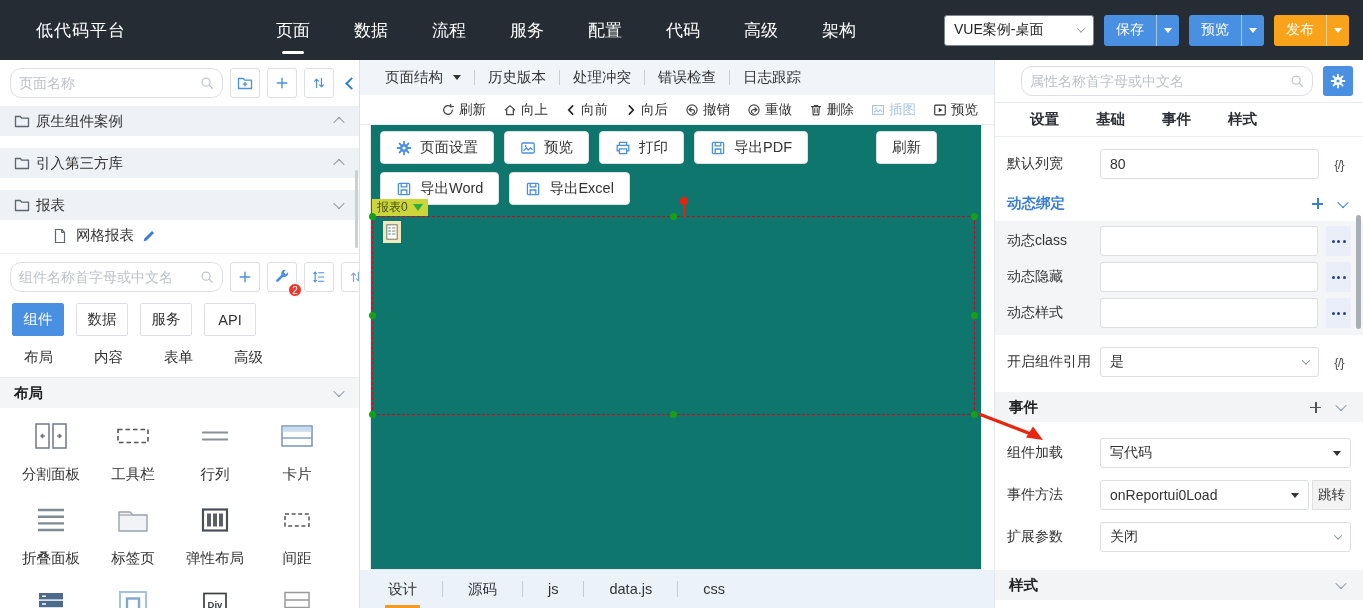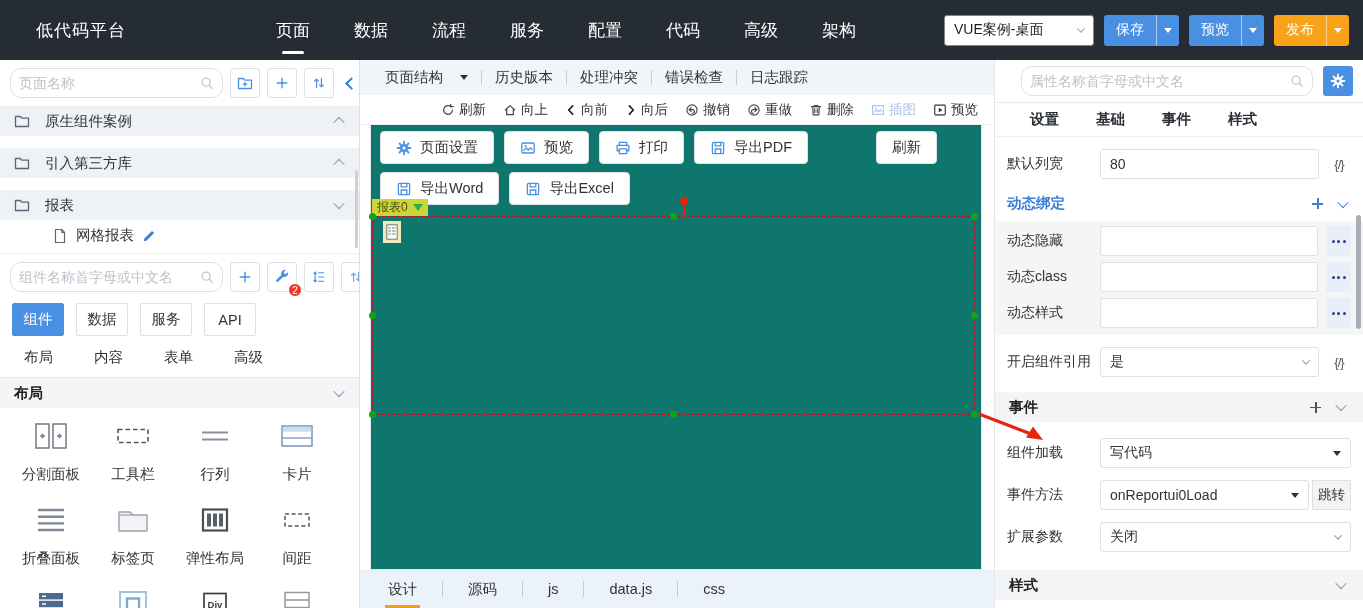--- a/index.html
+++ b/index.html
@@ -35,42 +35,42 @@
   .left-panel { position:absolute; top:60px; left:0; width:360px; height:548px; background:#fff; border-right:1px solid #dde1e6; overflow:hidden; }
   .lp-row { display:flex; align-items:center; gap:7px; padding:8px 8px 8px 10px; }
   .search-box { flex:1; height:30px; border:1px solid #dcdfe3; border-radius:11px; display:flex; align-items:center; padding:0 8px; background:#fff; }
   .search-box input { flex:1; border:none; outline:none; font-size:14px; color:#333; font-family:inherit; min-width:0; }
   .search-box input::placeholder { color:#bdc3ca; }
   .search-box .sicon { color:#c2c7cd; }
   .icon-btn { width:30px; height:30px; border:1px solid #dcdfe3; border-radius:3px; display:flex; align-items:center; justify-content:center; color:#4a90e2; background:#fff; cursor:pointer; position:relative; flex:0 0 auto; }
   .flat-btn { border:none; background:transparent; width:20px; }
   .badge { position:absolute; right:-6px; bottom:-6px; width:14px; height:14px; background:#e8392f; color:#fff; border-radius:50%; font-size:10px; line-height:14px; text-align:center; border:1px solid #fff; }
 
-  .tree-row { height:30px; background:#eef1f5; display:flex; align-items:center; gap:15px; padding:0 16px 0 14px; margin-bottom:12px; font-size:14.5px; color:#333; cursor:pointer; }
+  .tree-row { height:30px; background:#eef1f5; display:flex; align-items:center; gap:6px; padding:0 16px 0 14px; margin-bottom:12px; font-size:14.5px; color:#333; cursor:pointer; }
   .tree-row .ficon { color:#5c6670; }
   .tree-row .tchev { margin-left:auto; color:#8a939e; }
   .tree-sub { height:27px; display:flex; align-items:center; gap:8px; padding-left:52px; font-size:14.5px; color:#333; margin:-4px 0 4px 0; cursor:pointer; }
   .tree-scroll { position:absolute; right:1px; top:110px; width:3px; height:78px; background:#cbd0d5; border-radius:2px; }
 
   .lp-row2 { border-top:1px solid #eceef0; }
   .lp-tabs { display:flex; gap:12px; padding:3px 0 0 12px; }
   .lp-tab { width:52px; height:33px; border:1px solid #dcdfe3; border-radius:2px; display:flex; align-items:center; justify-content:center; font-size:14.5px; color:#333; background:#fff; cursor:pointer; }
   .lp-tab.active { background:#4a90e2; border-color:#4a90e2; color:#fff; }
   .lp-subtabs { display:flex; gap:41px; padding:12px 0 10px 24px; font-size:14.5px; color:#333; }
   .lp-subtab { cursor:pointer; }
   .lp-section { height:31px; background:#f3f5f7; border-top:1px solid #e8eaed; display:flex; align-items:center; padding:0 16px 0 14px; font-weight:bold; font-size:14.5px; color:#222; }
   .lp-section .tchev { margin-left:auto; color:#8a939e; font-weight:normal; }
   .comp-grid { display:grid; grid-template-columns:repeat(4, 82px); padding:14px 0 0 10px; row-gap:22px; }
   .comp-item { display:flex; flex-direction:column; align-items:center; gap:15px; font-size:14.5px; color:#333; cursor:pointer; }
   .comp-item svg { width:34px; height:28px; }
 
   
   .center { position:absolute; top:60px; left:360px; width:635px; height:548px; display:flex; flex-direction:column; background:#fff; border-right:1px solid #e3e6ea; }
   .ct-tabs { height:35px; background:#f1f5fa; display:flex; align-items:center; padding-left:12px; font-size:14.5px; color:#333; flex:0 0 auto; }
-  .ct-tab { display:flex; align-items:center; gap:17px; padding:0 13px; cursor:pointer; white-space:nowrap; }
+  .ct-tab { display:flex; align-items:center; gap:10px; padding:0 13px; cursor:pointer; white-space:nowrap; }
   .ct-sep { width:1px; height:15px; background:#c9ced5; }
   .ct-toolbar { height:30px; display:flex; align-items:center; justify-content:flex-end; gap:17px; padding-right:16px; font-size:13.5px; color:#333; background:#fff; border-bottom:1px solid #ebedf0; flex:0 0 auto; }
   .tool-item { display:flex; align-items:center; gap:4px; cursor:pointer; white-space:nowrap; }
   .tool-item.disabled { color:#a9c4e6; }
   .ct-canvas-wrap { flex:1; position:relative; padding:0 12px 0 10px; min-height:0; }
   .canvas { position:relative; width:100%; height:100%; border:1px solid #e4e6e9; border-top:none; background:#0f766e; padding:6px 0 0 9px; }
   .cv-row { display:flex; gap:10px; }
   .cv-row2 { margin-top:8px; }
   .cv-btn { height:33px; border:1px solid #dcdfe3; border-radius:4px; background:#fff; display:flex; align-items:center; gap:8px; padding:0 15px; font-size:14.5px; color:#333; cursor:pointer; white-space:nowrap; }
   .cv-btn .bicon { color:#4a90e2; }
@@ -647,32 +647,32 @@
       <div class="sec-row">
         <span class="sec-blue">动态绑定</span>
         <span class="sec-icons" style="color:#3a7fd5">
           <span class="plus-glyph"></span>
           <span class="chev down"></span>
         </span>
       </div>
 
       <div class="gray-block">
         <div class="frow">
-          <span class="flabel">动态隐藏</span>
+          <span class="flabel">动态class</span>
           <div class="finput">
               <input style="">
             </div>
           <button class="dots-btn">
               <i></i>
               <i></i>
               <i></i>
             </button>
         </div>
         <div class="frow">
-          <span class="flabel">动态class</span>
+          <span class="flabel">动态隐藏</span>
           <div class="finput">
               <input style="">
             </div>
           <button class="dots-btn">
               <i></i>
               <i></i>
               <i></i>
             </button>
         </div>
         <div class="frow">

